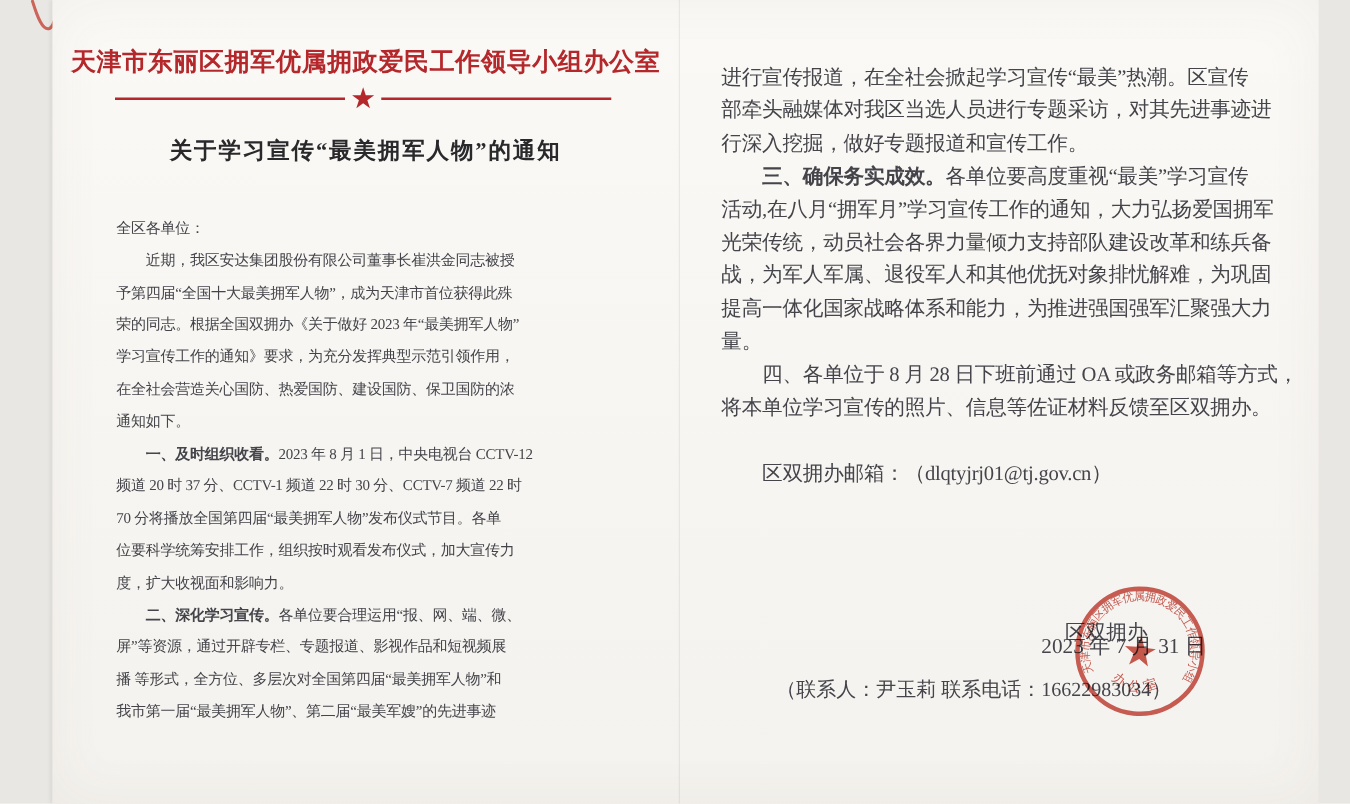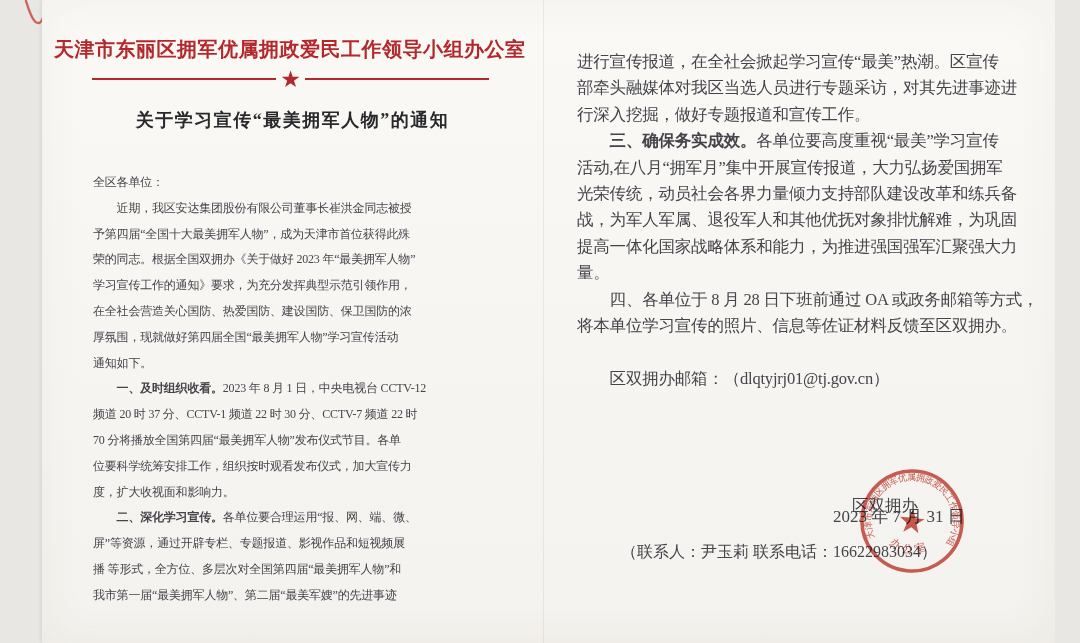--- a/index.html
+++ b/index.html
@@ -5,23 +5,23 @@
   :root{
     --red:#b4272b; --seal:#c23a2e; --ink:#44444a; --paper-hi:#faf9f6; --paper-lo:#f4f2ee; --bg:#e9e7e3;
   }
   html,body{margin:0;padding:0;}
   .stage{position:relative;width:1080px;height:643px;background:var(--bg);overflow:hidden;
          font-family:"Liberation Serif","DejaVu Serif",serif;color:var(--ink);}
   .paper{position:absolute;left:42px;top:0;width:1013px;height:643px;
          background:linear-gradient(180deg,var(--paper-hi) 0%,var(--paper-lo) 100%);
          box-shadow:inset 0 0 45px rgba(90,80,60,.05), -2px 0 3px rgba(0,0,0,.06);}
   .crease{position:absolute;left:501px;top:0;bottom:0;width:1px;background:rgba(110,100,90,.10);}
-  .org-header{position:absolute;left:0;top:36px;width:501px;
+  .org-header{position:absolute;left:0;top:36px;width:501px;text-align:center;
          font-family:"Liberation Sans","DejaVu Sans",sans-serif;font-weight:700;
-         font-size:20px;letter-spacing:.5px;color:var(--red);white-space:pre;padding-left:12px;}
+         font-size:20px;letter-spacing:.5px;color:var(--red);white-space:pre;}
   .divider{position:absolute;left:50px;top:70px;width:397px;height:18px;display:flex;align-items:center;}
   .divider .seg{flex:1;height:2.5px;background:var(--red);}
   .divider .star{flex:0 0 auto;margin:0 4px;color:var(--red);font-size:23px;line-height:18px;
          font-family:"DejaVu Sans",sans-serif;}
   .doc-title{position:absolute;left:0;top:108px;width:501px;text-align:center;font-weight:700;
          font-size:18px;letter-spacing:1.5px;color:#29292c;white-space:pre;}
   .col{position:absolute;}
   .col .ln{white-space:pre;}
   .col-left{left:51px;top:170px;width:404px;}
   .col-left .ln{height:25.8px;line-height:25.8px;font-size:12px;letter-spacing:-0.2px;}
@@ -57,39 +57,38 @@
 
     <div class="doc-title">关于学习宣传“最美拥军人物”的通知</div>
 
     <div class="col col-left">
       <div class="ln"><span class="b"></span><span>全区各单位：</span></div>
       <div class="ln"><span class="b"></span><span>　　近期，我区安达集团股份有限公司董事长崔洪金同志被授</span></div>
       <div class="ln"><span class="b"></span><span>予第四届“全国十大最美拥军人物”，成为天津市首位获得此殊</span></div>
       <div class="ln"><span class="b"></span><span>荣的同志。根据全国双拥办《关于做好 2023 年“最美拥军人物”</span></div>
       <div class="ln"><span class="b"></span><span>学习宣传工作的通知》要求，为充分发挥典型示范引领作用，</span></div>
       <div class="ln"><span class="b"></span><span>在全社会营造关心国防、热爱国防、建设国防、保卫国防的浓</span></div>
-      <div class="ln"><span class="b"></span><span>厚氛围，现就做好第四届全国“最美拥军人物”学习宣传活动</span></div>
       <div class="ln"><span class="b"></span><span>通知如下。</span></div>
       <div class="ln"><span class="b">　　一、及时组织收看。</span><span>2023 年 8 月 1 日，中央电视台 CCTV-12</span></div>
       <div class="ln"><span class="b"></span><span>频道 20 时 37 分、CCTV-1 频道 22 时 30 分、CCTV-7 频道 22 时</span></div>
       <div class="ln"><span class="b"></span><span>70 分将播放全国第四届“最美拥军人物”发布仪式节目。各单</span></div>
       <div class="ln"><span class="b"></span><span>位要科学统筹安排工作，组织按时观看发布仪式，加大宣传力</span></div>
       <div class="ln"><span class="b"></span><span>度，扩大收视面和影响力。</span></div>
       <div class="ln"><span class="b">　　二、深化学习宣传。</span><span>各单位要合理运用“报、网、端、微、</span></div>
       <div class="ln"><span class="b"></span><span>屏”等资源，通过开辟专栏、专题报道、影视作品和短视频展</span></div>
       <div class="ln"><span class="b"></span><span>播 等形式，全方位、多层次对全国第四届“最美拥军人物”和</span></div>
       <div class="ln"><span class="b"></span><span>我市第一届“最美拥军人物”、第二届“最美军嫂”的先进事迹</span></div>
     </div>
 
     <div class="col col-right">
       <div class="ln"><span class="b"></span><span>进行宣传报道，在全社会掀起学习宣传“最美”热潮。区宣传</span></div>
       <div class="ln"><span class="b"></span><span>部牵头融媒体对我区当选人员进行专题采访，对其先进事迹进</span></div>
       <div class="ln"><span class="b"></span><span>行深入挖掘，做好专题报道和宣传工作。</span></div>
       <div class="ln"><span class="b">　　三、确保务实成效。</span><span>各单位要高度重视“最美”学习宣传</span></div>
-      <div class="ln"><span class="b"></span><span>活动,在八月“拥军月”集中开展宣传报道，大力弘扬爱国拥军</span></div>
+      <div class="ln"><span class="b"></span><span>活动,在八月“拥军月”学习宣传工作的通知，大力弘扬爱国拥军</span></div>
       <div class="ln"><span class="b"></span><span>光荣传统，动员社会各界力量倾力支持部队建设改革和练兵备</span></div>
       <div class="ln"><span class="b"></span><span>战，为军人军属、退役军人和其他优抚对象排忧解难，为巩固</span></div>
       <div class="ln"><span class="b"></span><span>提高一体化国家战略体系和能力，为推进强国强军汇聚强大力</span></div>
       <div class="ln"><span class="b"></span><span>量。</span></div>
       <div class="ln"><span class="b"></span><span>　　四、各单位于 8 月 28 日下班前通过 OA 或政务邮箱等方式，</span></div>
       <div class="ln"><span class="b"></span><span>将本单位学习宣传的照片、信息等佐证材料反馈至区双拥办。</span></div>
       <div class="ln"><span></span></div>
       <div class="ln"><span class="b"></span><span>　　区双拥办邮箱：（dlqtyjrj01@tj.gov.cn）</span></div>
     </div>
 

